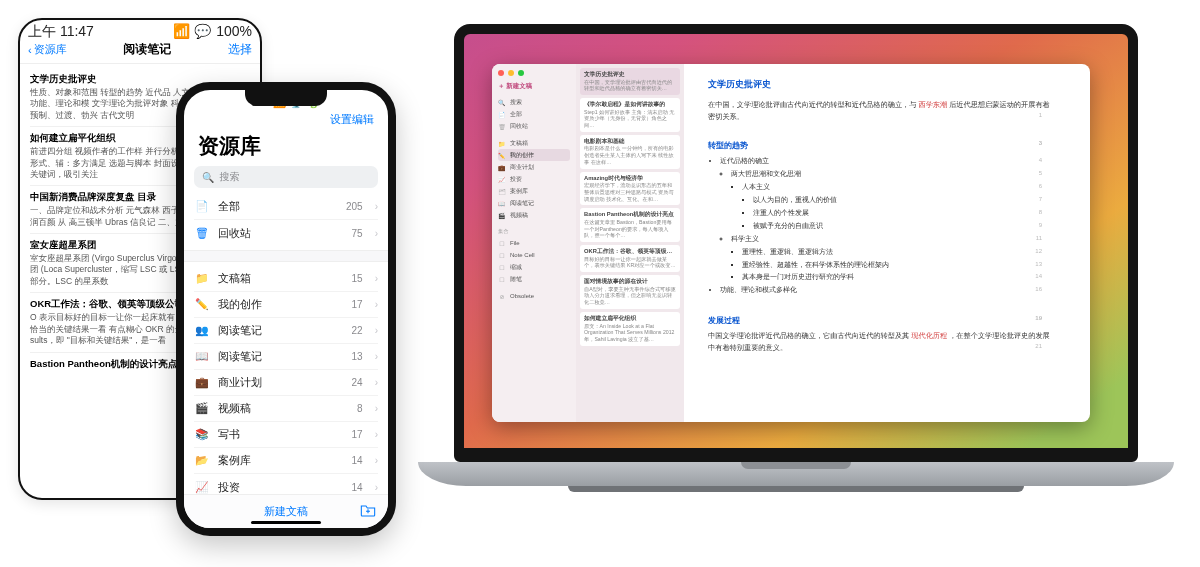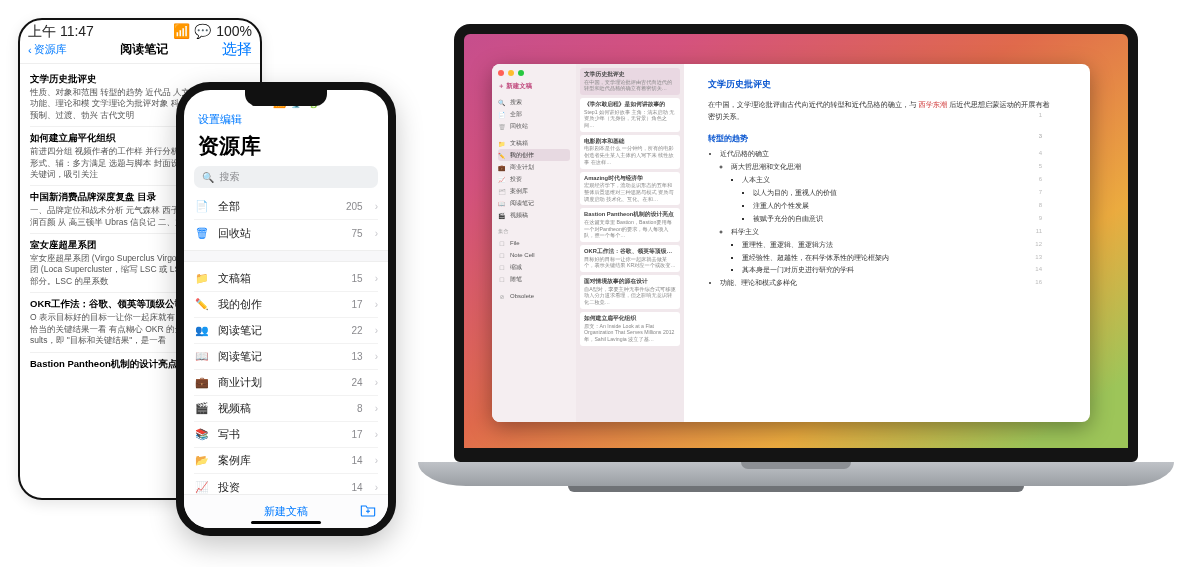--- a/index.html
+++ b/index.html
@@ -16,39 +16,39 @@
     width: 244px; height: 482px;
     background: #fff;
     border: 2px solid #111; border-radius: 24px;
     box-shadow: 0 4px 14px rgba(0,0,0,.1);
     overflow: hidden; z-index: 1;
   }
   .pb-status { height: 16px; font-size: 14px; color:#222; display:flex; justify-content:space-between; padding:3px 8px 0; }
   .pb-nav { height: 28px; border-bottom: 1px solid #eee; display:flex; align-items:center; justify-content:space-between; padding:0 8px; }
   .pb-back { color:#007aff; font-size:11px; display:flex; align-items:center; gap:2px;}
   .pb-title { font-size:12px; font-weight:600;}
-  .pb-action { color:#007aff; font-size:15px;}
+  .pb-action { color:#007aff; font-size:12px;}
   .pb-list { padding: 4px 10px; }
   .pb-item { font-size:8.5px; line-height:1.35; margin:5px 0; color:#555;}
   .pb-item b { display:block; color:#000; font-size:9.5px; font-weight:600; margin-bottom:1px;}
   .pb-footer { position:absolute; bottom:6px; left:0; right:0; text-align:right; padding-right:12px; color:#007aff; font-size:11px; font-weight:500;}
   .pb-sep { height:1px; background:#f0f0f0; margin:3px 0;}
 
   
   .phone-front {
     position: absolute; left: 176px; top: 82px;
     width: 220px; height: 454px;
     background:#fff;
     border: 8px solid #111; border-radius: 34px;
     box-shadow: 0 10px 28px rgba(0,0,0,.22);
     overflow:hidden; z-index:3;
   }
   .pf-notch { position:absolute; top:0; left:50%; transform:translateX(-50%); width:82px; height:16px; background:#111; border-radius:0 0 12px 12px;}
   .pf-status { height:22px; font-size:11px; font-weight:600; color:#000; display:flex; justify-content:center; padding:6px 14px 0;font-style:italic;}
-  .pf-nav { display:flex; justify-content:flex-start; padding:0 14px; font-size:11px; color:#007aff; height:18px;}
+  .pf-nav { display:flex; justify-content:flex-end; padding:0 14px; font-size:11px; color:#007aff; height:18px;}
   .pf-htitle { font-size:21px; font-weight:700; padding:2px 14px 6px; color:#000;}
   .pf-search { margin:0 10px 6px; background:#eef0f2; border-radius:7px; height:22px; font-size:10px; color:#8a8a8e; display:flex; align-items:center; padding:0 8px; gap:5px;}
   .pf-top { padding:0 10px;}
   .pf-row { display:flex; align-items:center; height:26px; font-size:11px; color:#222; border-bottom:1px solid #f2f2f2;}
   .pf-row:last-child { border-bottom:none;}
   .pf-row .ico { width:16px; height:16px; margin-right:8px; display:flex; align-items:center; justify-content:center; color:#007aff;}
   .pf-row .lbl { flex:1;}
   .pf-row .cnt { color:#8a8a8e; font-size:10px; margin-right:12px;}
   .pf-row .chev { color:#c7c7cc; font-size:10px;}
   .pf-gap { height:12px; background:#f7f7f9; border-top:1px solid #eee; border-bottom:1px solid #eee; margin:4px 0;}
@@ -97,21 +97,21 @@
   
   .mw-notes { width:108px; background:#f1e8ec; padding:4px; overflow:hidden;}
   .mw-card { background:#fff; border-radius:3px; padding:3px 4px; margin-bottom:3px; font-size:5.2px; color:#888; line-height:1.3;}
   .mw-card.sel { background:#e9d8e2;}
   .mw-card b { color:#444; font-size:5.8px; display:block; white-space:nowrap; overflow:hidden; text-overflow:ellipsis;}
   
   .mw-editor { flex:1; padding:14px 34px 10px 24px; font-size:8px; color:#333; position:relative;}
   .mw-h1 { color:#0b57d0; font-weight:700; font-size:9px; margin-bottom:8px;}
   .mw-p { font-size:7.2px; line-height:1.6; margin-bottom:9px;}
   .mw-link-red { color:#d13b3b;}
-  .mw-h2 { color:#0b57d0; font-weight:700; font-size:8px; margin:11px 0 4px;}
+  .mw-h2 { color:#0b57d0; font-weight:700; font-size:8px; margin:18px 0 4px;}
   .mw-ul { list-style:disc; padding-left:12px; font-size:7px; line-height:1.85;}
   .mw-ul ul { list-style:circle; padding-left:11px;}
   .mw-ul ul ul { list-style:square; padding-left:11px;}
   .mw-num { position:absolute; right:14px; font-size:6px; color:#bbb;}
   .mw-line { position:relative;}
 </style>
 </head>
 <body>
 
 <div class="phone-back">
@@ -348,18 +348,23 @@
                       </ul></li>
                   </ul></li>
                 <li class="mw-line">科学主义<span class="mw-num">11</span><ul>
                     <li class="mw-line">重理性、重逻辑、重逻辑方法<span class="mw-num">12</span></li>
                     <li class="mw-line">重经验性、超越性，在科学体系性的理论框架内<span class="mw-num">13</span></li>
                     <li class="mw-line">其本身是一门对历史进行研究的学科<span class="mw-num">14</span></li>
                   </ul></li>
               </ul></li>
             <li class="mw-line">功能、理论和模式多样化<span class="mw-num">16</span></li>
           </ul>
+        <div class="mw-h2 mw-line"><span>发展过程</span><span class="mw-num">19</span></div>
+        <div class="mw-p mw-line">
+          <span>中国文学理论批评近代品格的确立，它由古代向近代的转型及其 </span><span class="mw-link-red">现代化历程</span><span> ，在整个文学理论批评史的发展中有着特别重要的意义。</span>
+          <span class="mw-num">21</span>
+        </div>
       </div>
     </div>
   </div>
   <div class="laptop-base"></div>
   <div class="laptop-foot"></div>
 </div>
 
 </body></html>

